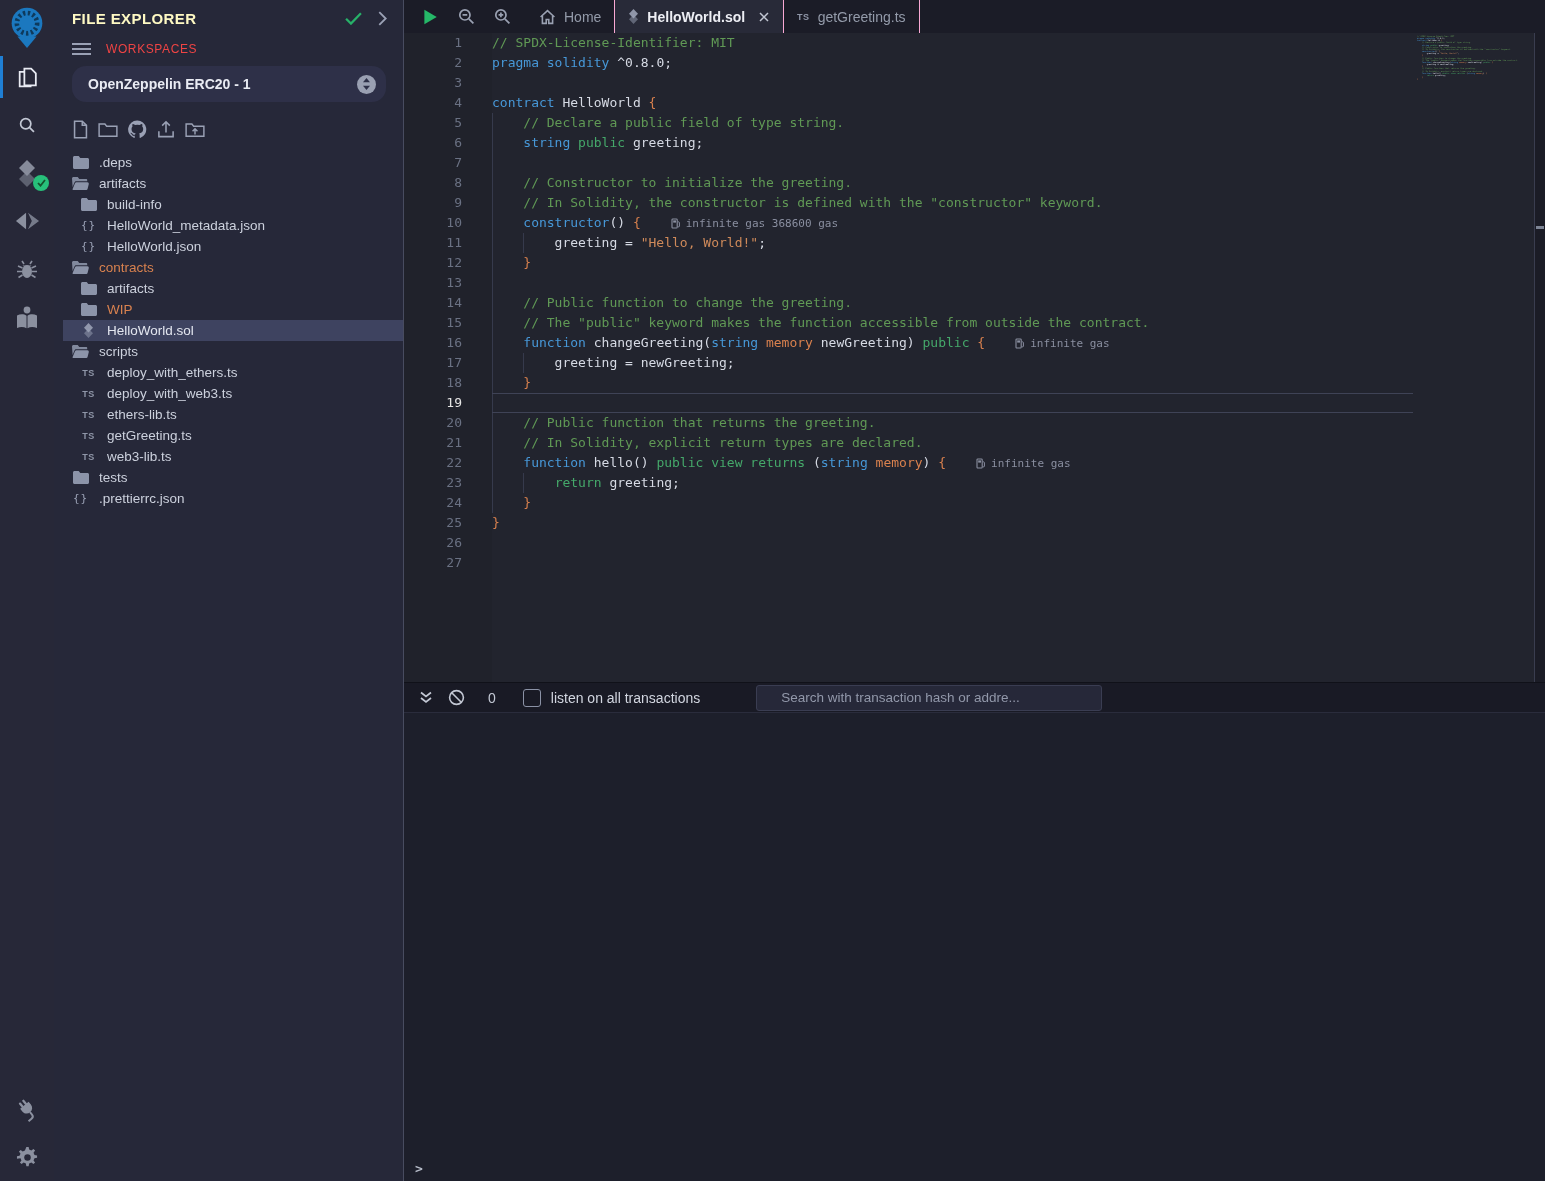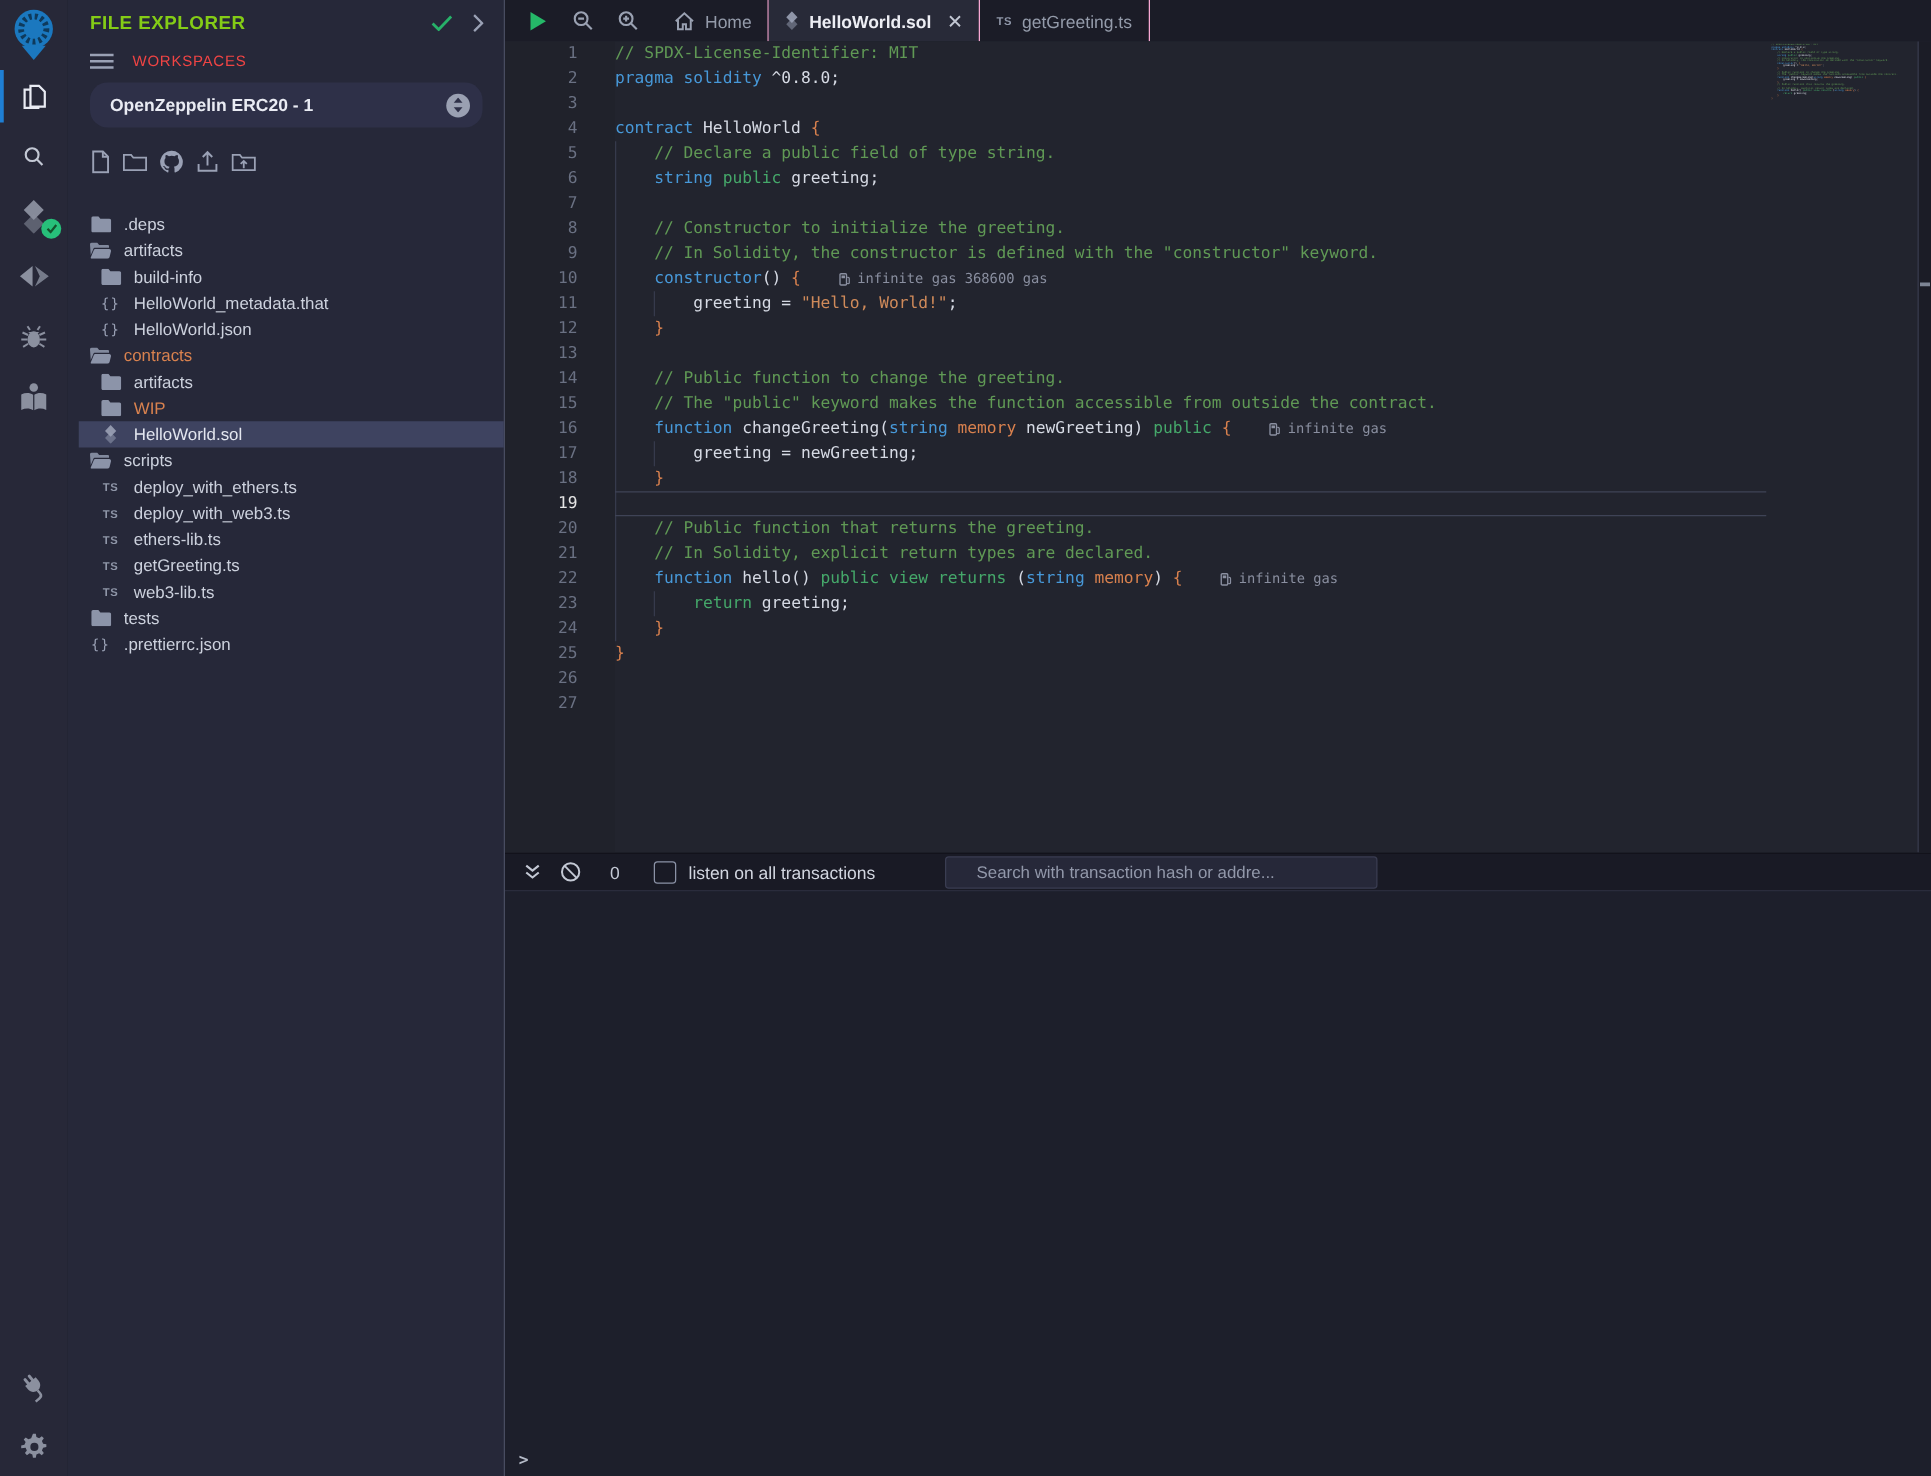--- a/index.html
+++ b/index.html
@@ -11,29 +11,29 @@
   .logo{width:46px;height:48px;margin:3px auto 2px auto;}
   .ab-item{height:48px;display:flex;align-items:center;justify-content:center;position:relative;color:#8b909f;}
   .ab-item.active::before{content:'';position:absolute;left:0;top:3px;bottom:3px;width:3px;background:#1f7fd4;}
   .ab-badge{position:absolute;right:5px;bottom:6px;width:16px;height:16px;border-radius:50%;background:#27c07a;display:flex;align-items:center;justify-content:center;}
   .ab-bottom{position:absolute;bottom:0;left:0;width:54px;}
   .rot45{transform:rotate(-40deg);}
 
   
   .side-panel{position:absolute;left:54px;top:0;width:350px;height:100%;background:#262839;border-right:1px solid #484c60;box-sizing:border-box;}
   .sp-header{display:flex;align-items:center;padding:10px 16px 0 18px;}
-  .sp-title{flex:1;font-size:15px;font-weight:700;color:#84cc16;letter-spacing:.4px;}
+  .sp-title{flex:1;font-size:15px;font-weight:700;color:#fef9c3;letter-spacing:.4px;}
   .sp-hicon{margin-left:16px;display:flex;align-items:center;}
   .sp-workspaces{display:flex;align-items:center;gap:15px;padding:15px 0 0 18px;color:#ef4444;font-size:12px;letter-spacing:.6px;}
   .workspace-select{margin:10px 17px 0 18px;height:36px;background:#2e3048;border-radius:14px;display:flex;align-items:center;padding:0 10px 0 16px;cursor:pointer;}
   .ws-name{flex:1;color:#e9ebf3;font-size:14px;font-weight:600;}
   .ws-badge{width:19px;height:19px;border-radius:50%;background:#9aa0b2;display:flex;align-items:center;justify-content:center;}
   .sp-toolbar{display:flex;align-items:center;gap:9px;padding:16px 0 0 18px;height:22px;}
   .sp-toolbar span{display:flex;align-items:center;justify-content:center;cursor:pointer;}
-  .file-tree{margin-top:29px;font-size:13.5px;color:#ccd1dd;}
+  .file-tree{margin-top:12px;font-size:13.5px;color:#ccd1dd;}
   .tree-row{height:21px;display:flex;align-items:center;margin-left:9px;padding-left:9px;cursor:pointer;}
   .tree-row.ind1{padding-left:17px;}
   .tree-row.selected{background:#3e4360;color:#e3e6ef;}
   .tree-row.accent{color:#d9824f;}
   .tree-icon{width:17px;margin-right:10px;display:flex;justify-content:center;align-items:center;}
   .ic-ts{font-size:9px;font-weight:700;color:#8f96a8;letter-spacing:.5px;}
   .ic-json{font-family:"DejaVu Sans Mono",monospace;font-size:11px;color:#9aa1b5;letter-spacing:1px;}
 
   
   .main{position:absolute;left:404px;top:0;right:0;height:100%;}
@@ -240,21 +240,21 @@
             <svg width="16" height="13" viewBox="0 0 16 13" fill="#8c94a9">
               <path d="M0 1.5C0 .7.7 0 1.5 0h4.2l1.6 2h7.2c.8 0 1.5.7 1.5 1.5v8c0 .8-.7 1.5-1.5 1.5h-13C.7 13 0 12.3 0 11.5z"></path>
             </svg>
           </span>
           <span class="tree-label">build-info</span>
         </div>
         <div class="tree-row ind1">
           <span class="tree-icon">
             <span class="ic-json">{}</span>
           </span>
-          <span class="tree-label">HelloWorld_metadata.that</span>
+          <span class="tree-label">HelloWorld_metadata.json</span>
         </div>
         <div class="tree-row ind1">
           <span class="tree-icon">
             <span class="ic-json">{}</span>
           </span>
           <span class="tree-label">HelloWorld.json</span>
         </div>
         <div class="tree-row ind0 accent">
           <span class="tree-icon">
             <svg width="17" height="13" viewBox="0 0 17 13" fill="#8c94a9">

